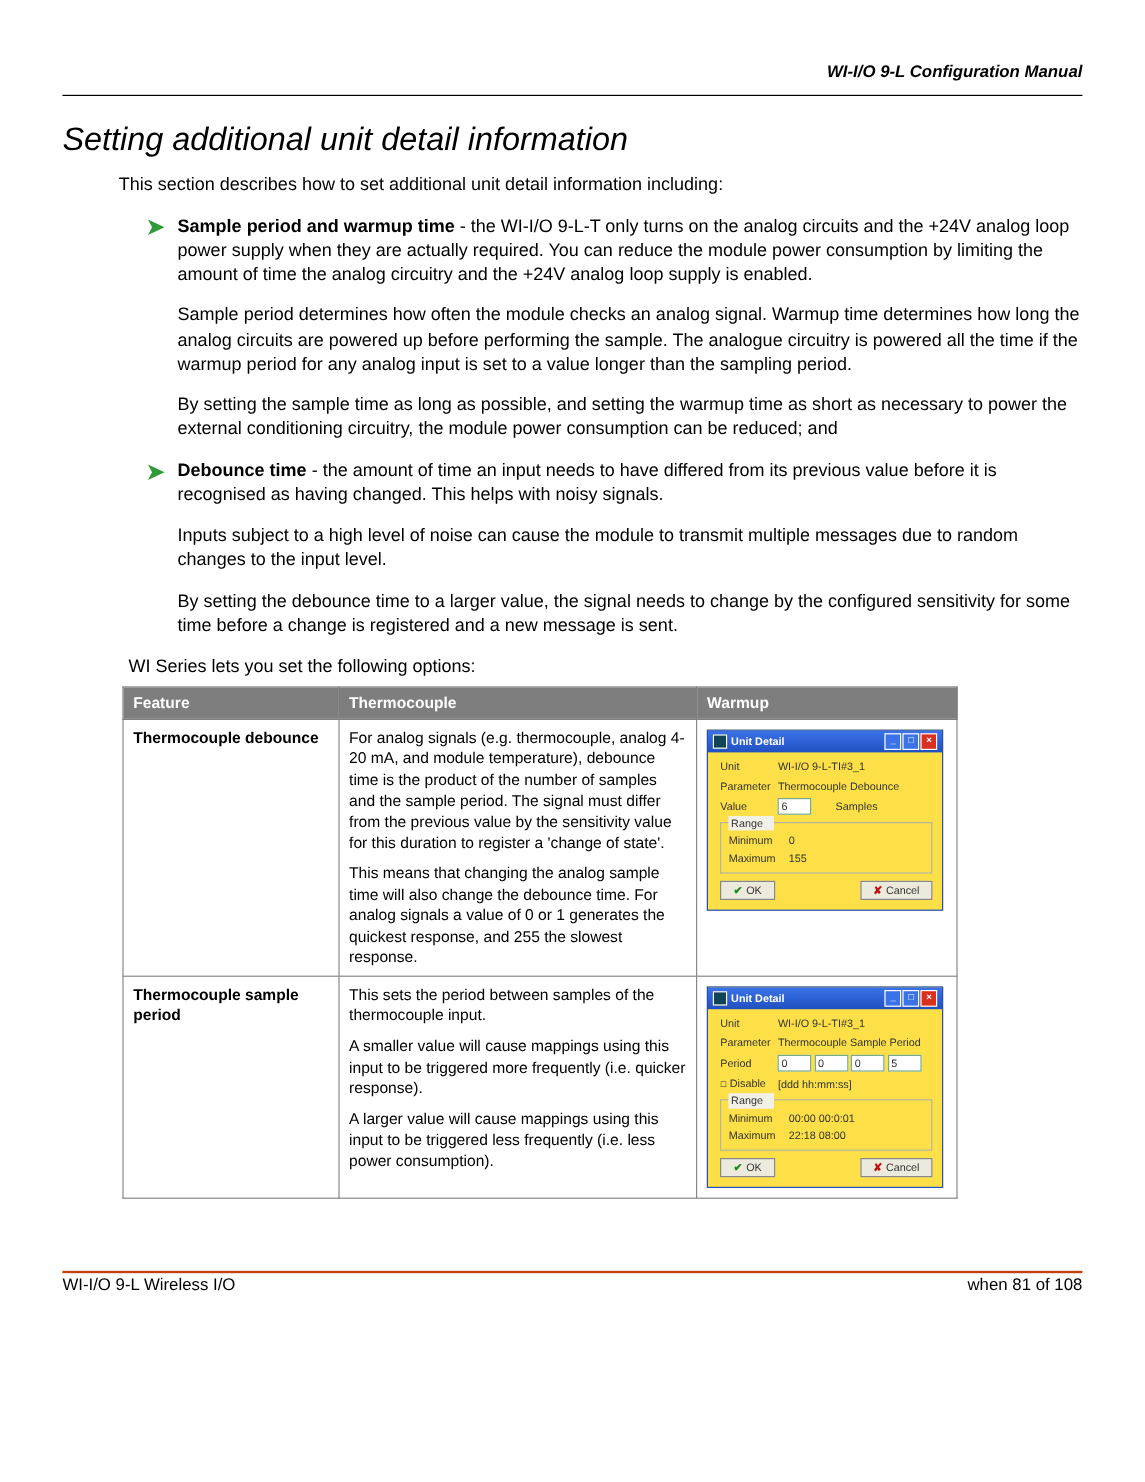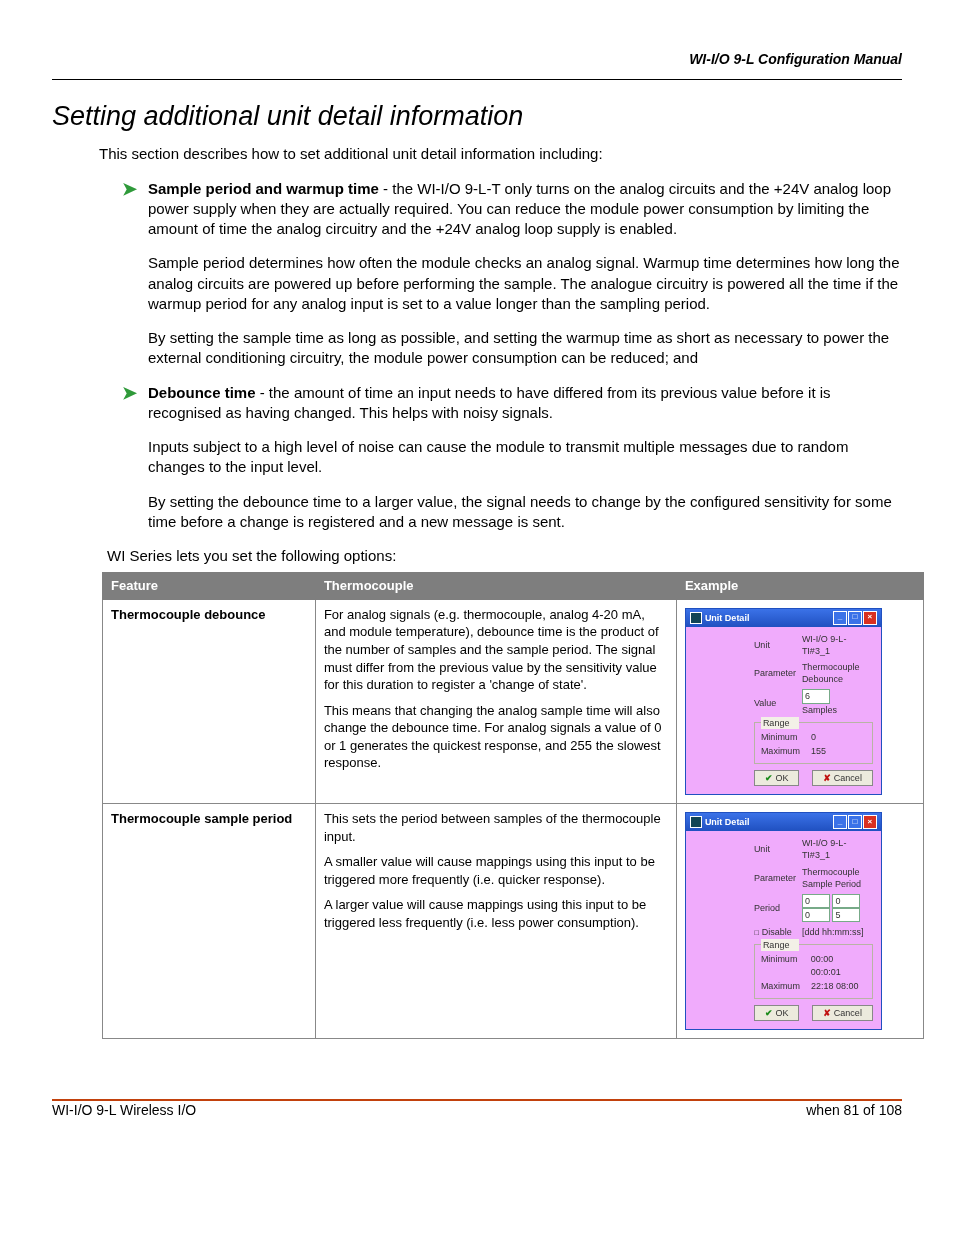--- a/index.html
+++ b/index.html
@@ -60,21 +60,21 @@
   }
   .bullet-para {
     margin-left: 96px;
     margin-bottom: 14px;
   }
   .options-line {
     margin-left: 55px;
     margin-bottom: 6px;
   }
   table.opt {
-    width: 822px;
+    width: 696px;
     margin-left: 50px;
     border-collapse: collapse;
     font-size: 13px;
     border-radius: 26px;
   }
   table.opt th {
     background: #7e7e7e;
     color: #fff;
     text-align: left;
     padding: 4px 8px;
@@ -91,21 +91,21 @@
   }
   table.opt td p:last-child { margin-bottom: 0; }
   .col-feature { width: 170px; font-weight: bold; }
   .col-desc { width: 300px; }
   .col-example { width: 200px; }
 
   .dialog {
     font-family: Tahoma, Arial, sans-serif;
     font-size: 9px;
     border: 1px solid #2050c0;
-    background: #f0abfc;
+    background: #fde047;
     width: 195px;
     margin: 2px 0;
   }
   .dlg-title {
     background: linear-gradient(#3b72e8, #2050c0);
     color: #fff;
     font-weight: bold;
     padding: 2px 4px;
     display: flex;
     align-items: center;
@@ -121,21 +121,21 @@
   }
   .win-btns { display: flex; gap: 1px; }
   .win-btn {
     width: 12px; height: 12px;
     font-size: 8px;
     display: flex; align-items: center; justify-content: center;
     border: 1px solid #fff;
     background: #3b72e8;
   }
   .win-btn.close { background: #d93020; }
-  .dlg-body { padding: 6px 8px 8px 28px; color: #333; margin-left: 40px; }
+  .dlg-body { padding: 6px 8px 8px 10px; color: #333; }
   .dlg-row { display: flex; margin-bottom: 4px; align-items: center; }
   .dlg-label { width: 48px; }
   .dlg-val { flex: 1; }
   .dlg-input {
     border: 1px solid #7a8; background: #fff; font-size: 9px;
     padding: 0 2px; width: 22px; display: inline-block; text-align: left;
     font-family: inherit;
   }
   .dlg-fieldset {
     border: 1px solid #b8b4a4;
@@ -198,21 +198,21 @@
   <div class="bullet-para">Inputs subject to a high level of noise can cause the module to transmit multiple messages due to random changes to the input level.</div>
   <div class="bullet-para">By setting the debounce time to a larger value, the signal needs to change by the configured sensitivity for some time before a change is registered and a new message is sent.</div>
 
   <div class="options-line">WI Series lets you set the following options:</div>
 
   <table class="opt">
     <thead>
       <tr>
         <th>Feature</th>
         <th>Thermocouple</th>
-        <th>Example</th>
+        <th>Warmup</th>
       </tr>
     </thead>
     <tbody>
 
       <tr>
         <td class="col-feature">Thermocouple debounce</td>
         <td class="col-desc">
           <p>For analog signals (e.g. thermocouple, analog 4-20 mA, and module temperature), debounce time is the product of the number of samples and the sample period. The signal must differ from the previous value by the sensitivity value for this duration to register a 'change of state'.</p>
           <p>This means that changing the analog sample time will also change the debounce time. For analog signals a value of 0 or 1 generates the quickest response, and 255 the slowest response.</p>
         </td>

